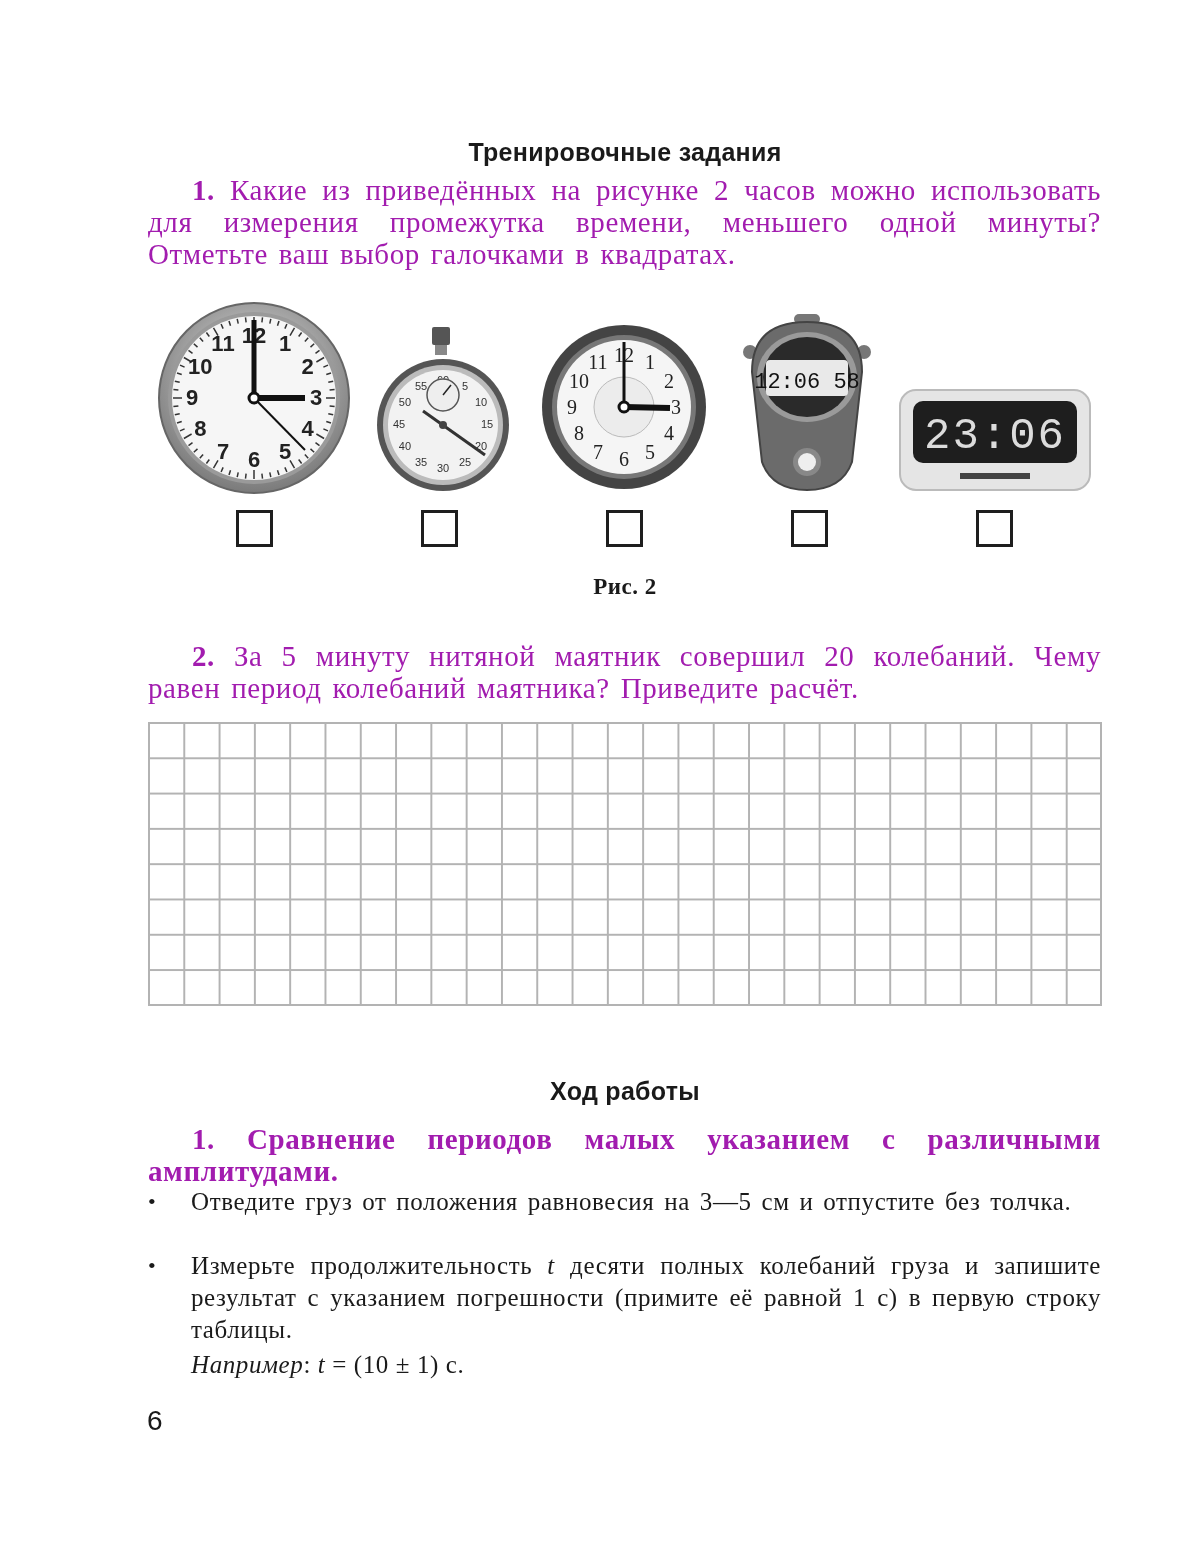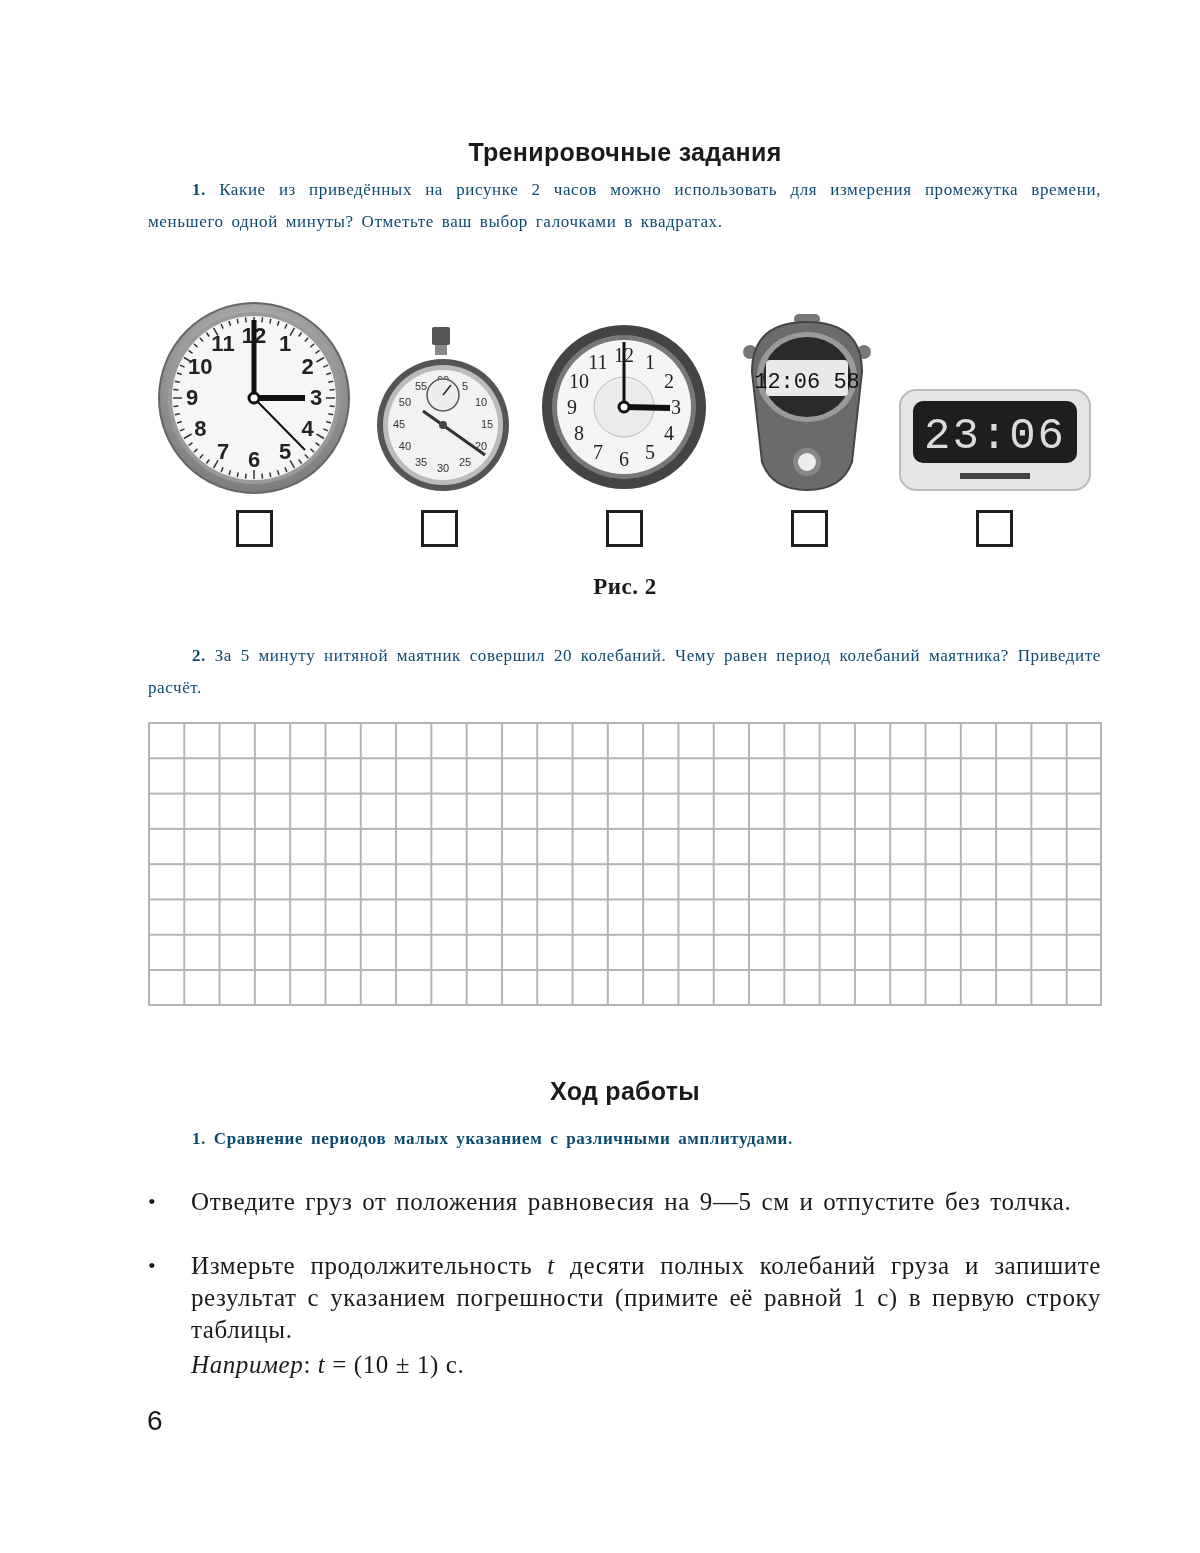--- a/index.html
+++ b/index.html
@@ -6,22 +6,22 @@
   html, body { width: 1200px; height: 1553px; background: #ffffff; }
   body { position: relative; font-family: "DejaVu Serif", serif; color: #1a1a1a; overflow: hidden; }
 
   .heading {
     position: absolute; left: 0; width: 1250px; text-align: center;
     font-family: "Liberation Sans", sans-serif; font-weight: bold; font-size: 25px;
     letter-spacing: 0.3px; color: #1a1a1a;
   }
   .para {
     position: absolute; left: 148px; width: 953px;
-    font-family: "Liberation Serif", serif; font-size: 17px; line-height: 32px;
-    text-align: justify; text-align-last: left; color: #0c4a6e;
+    font-family: "Liberation Serif", serif; font-size: 29px; line-height: 32px;
+    text-align: justify; text-align-last: left; color: #a21caf;
     letter-spacing: 0.6px; word-spacing: 3px;
   }
   .para .num { font-weight: bold; }
   .indent { text-indent: 44px; }
 
   .fig-row { position: absolute; left: 0; top: 300px; width: 1200px; height: 200px; }
   .fig { position: absolute; }
 
   .checkbox {
     position: absolute; top: 510px; width: 37px; height: 37px;
@@ -244,21 +244,21 @@
 
 <div class="heading" style="top:1077px;">Ход работы</div>
 
 <div class="para indent" style="top:1123px;font-weight:bold;">
   <span>1.</span>
   <span>Сравнение периодов малых указанием с различными амплитудами.</span>
 </div>
 
 <div class="bullet-item" style="top:1186px;">
   <span class="bullet-dot">•</span>
-  <div class="bullet-text">Отведите груз от положения равновесия на 9—5 см и отпустите без толчка.</div>
+  <div class="bullet-text">Отведите груз от положения равновесия на 3—5 см и отпустите без толчка.</div>
 </div>
 
 <div class="bullet-item" style="top:1250px;">
   <span class="bullet-dot">•</span>
   <div class="bullet-text" id="bullet2">Измерьте продолжительность <i>t</i> десяти полных колебаний груза и запишите результат с указанием погрешности (примите её равной 1 с) в первую строку таблицы.</div>
 </div>
 
 <div class="example">
   <i>Например</i><span>:</span>
   <span id="exformula"><i>t</i> = (10 ± 1) с.</span>

